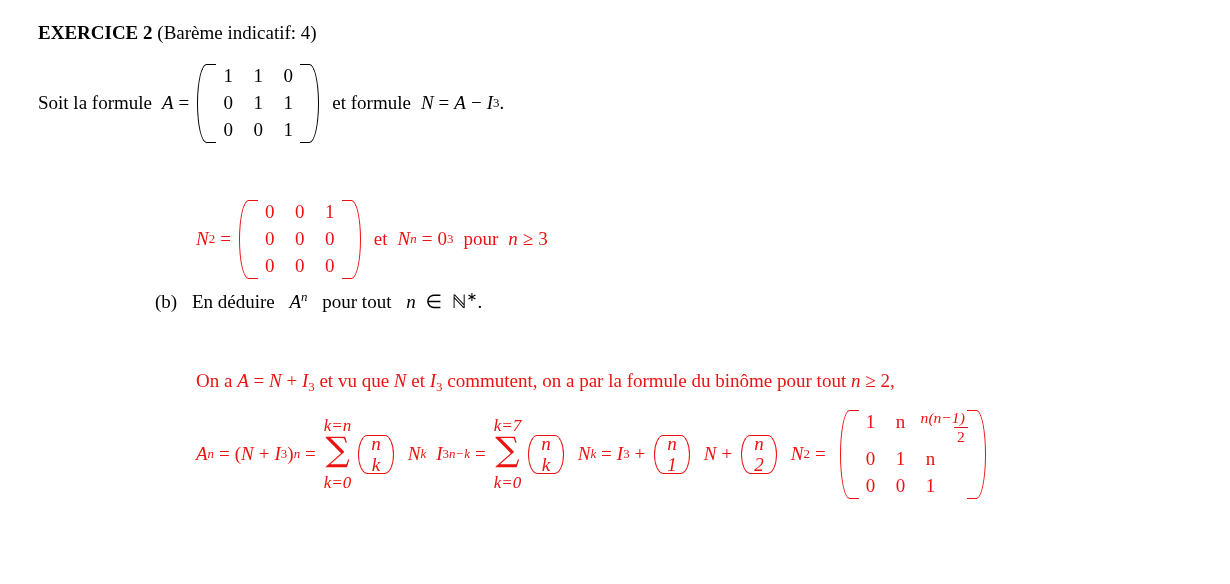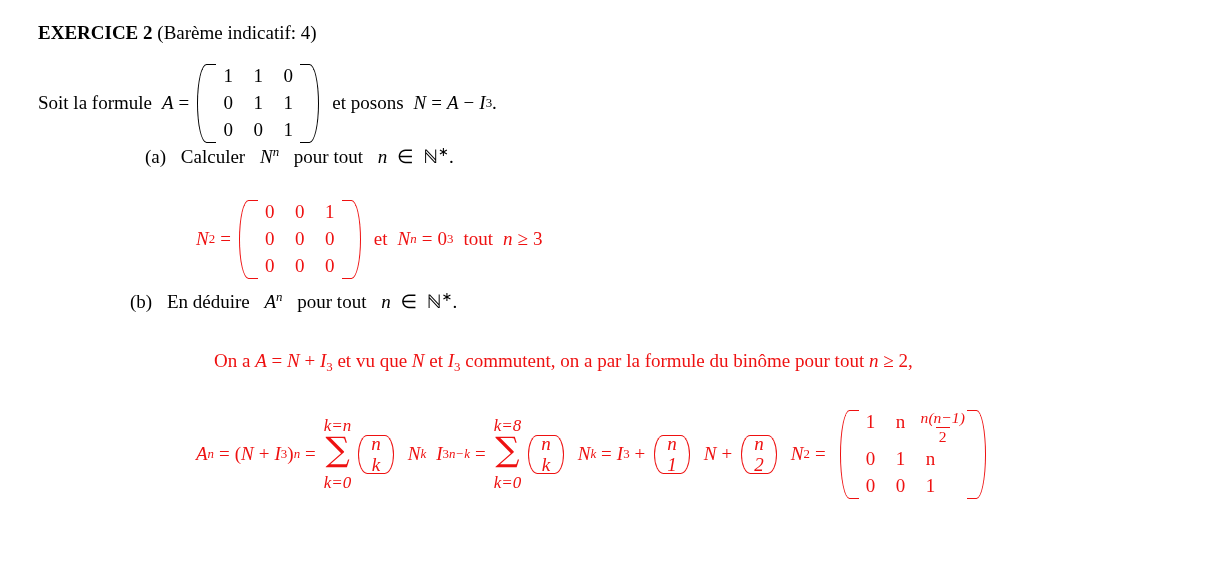--- a/index.html
+++ b/index.html
@@ -113,21 +113,21 @@
     font-size: 17px;
     font-style: italic;
   }
   .bigsum .lim-top { margin-bottom: 1px; }
   .bigsum .lim-bot { margin-top: 10px; }
 
   
   .frac {
     display: inline-flex;
     flex-direction: column;
-    align-items: center;
+    align-items: flex-end;
     vertical-align: middle;
     font-size: 0.82em;
     line-height: 1.15;
     margin: 0 2px;
   }
   .frac .num { padding: 0 3px; }
   .frac .den {
     padding: 0 3px;
     border-top: 1.2px solid currentColor;
   }
@@ -161,31 +161,30 @@
     position: absolute;
     left: 196px;
     top: 198px;
     display: flex;
     align-items: center;
     white-space: nowrap;
   }
 
   .l-b {
     position: absolute;
-    left: 130px;
+    left: 155px;
     top: 288px;
     white-space: nowrap;
   }
 
   .l-ona {
     position: absolute;
     left: 196px;
-    top: 350px;
-    white-space: nowrap;
-    margin-left: 18px;
+    top: 370px;
+    white-space: nowrap;
   }
 
   .l-final {
     position: absolute;
     left: 196px;
     top: 408px;
     display: flex;
     align-items: center;
     white-space: nowrap;
     font-size: 19px;
@@ -223,44 +222,31 @@
         </span>
         <span class="mrow">
           <span class="mcell">0</span>
           <span class="mcell">0</span>
           <span class="mcell">1</span>
         </span>
       </span>
       <span class="paren paren-r"></span>
     </span>
     <span class="op"></span>
-    <span>et posons</span>
+    <span>et formule</span>
     <span class="op"></span>
     <span class="mathit">N</span>
     <span class="op">=</span>
     <span class="mathit">A</span>
     <span class="op">−</span>
     <span class="mathit">I</span>
       <span class="sub">3</span>
       <span>.</span>
   </div>
 
-  <div class="l-a">
-    <span>(a)</span>
-    <span class="op"></span>
-    <span>Calculer</span>
-    <span class="op"></span>
-    <span class="mathit">N</span><span class="sup">n</span>
-    <span class="op"></span>
-    <span>pour tout</span>
-    <span class="op"></span>
-    <span class="mathit">n</span>
-    <span class="op">∈</span>
-    <span class="up">ℕ</span><span class="supn">∗</span><span>.</span>
-  </div>
 
   <div class="l-n2 red">
     <span class="mathit">N</span>
       <span class="supn">2</span>
     <span class="op">=</span>
     <span class="matrix">
       <span class="paren paren-l"></span>
       <span class="mrows">
         <span class="mrow">
           <span class="mcell">0</span>
@@ -282,21 +268,21 @@
     </span>
     <span class="op"></span>
     <span>et</span>
     <span class="op"></span>
     <span class="mathit">N</span>
       <span class="sup">n</span>
     <span class="op">=</span>
     <span>0</span>
       <span class="sub">3</span>
     <span class="op"></span>
-    <span>tout</span>
+    <span>pour</span>
     <span class="op"></span>
     <span class="mathit">n</span>
     <span class="op">≥</span>
     <span>3</span>
   </div>
 
   <div class="l-b">
     <span>(b)</span>
     <span class="op"></span>
     <span>En déduire</span>
@@ -358,21 +344,21 @@
     <span class="op"></span>
     <span class="mathit">N</span>
       <span class="sup">k</span>
     <span class="op"></span>
     <span class="mathit">I</span>
       <span class="sub">3</span>
       <span class="sup">n−k</span>
     <span class="op">=</span>
 
     <span class="bigsum">
-      <span class="lim lim-top">k=8</span>
+      <span class="lim lim-top">k=7</span>
       <span class="sigma">∑</span>
       <span class="lim lim-bot">k=0</span>
     </span>
 
     <span class="binom">
       <span class="paren paren-l"></span>
       <span class="stack">
         <span>n</span>
         <span>k</span>
       </span>

